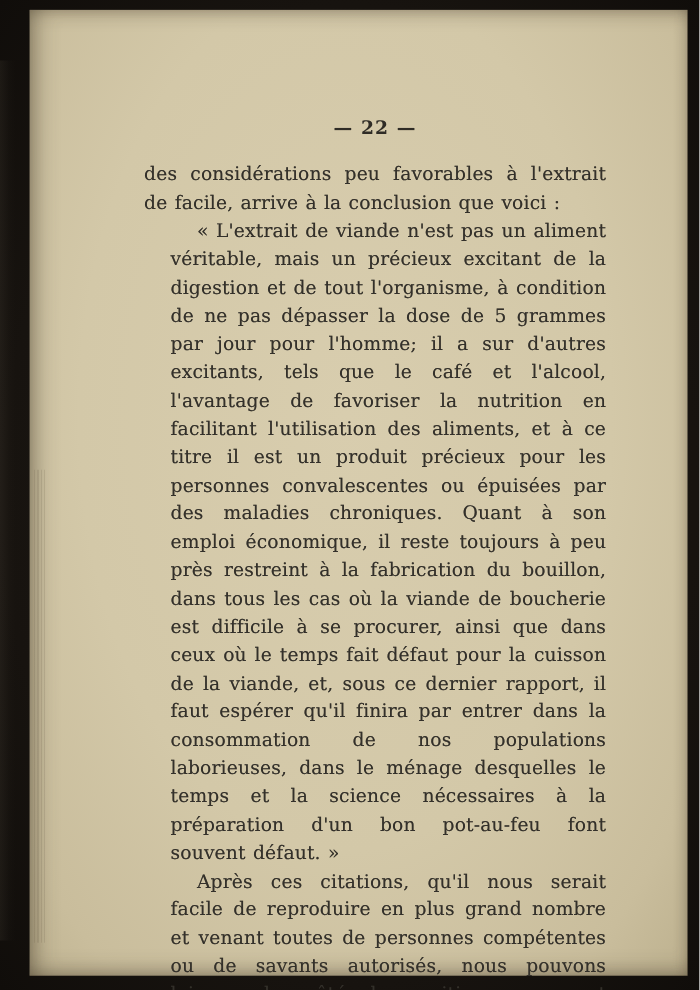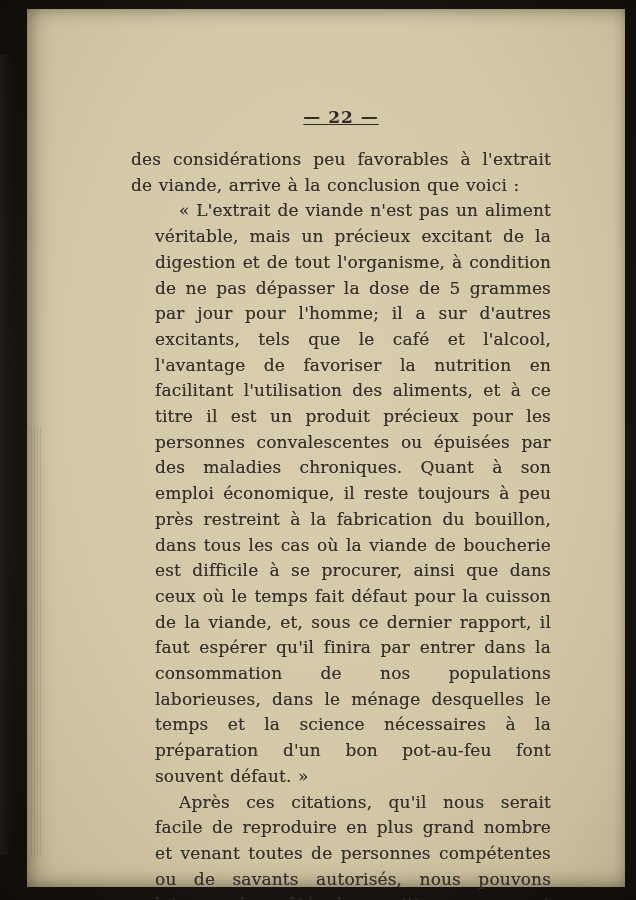--- a/index.html
+++ b/index.html
@@ -67,21 +67,20 @@
     width: 420px;
     color: #33302a;
   }
   .page-number {
     text-align: center;
     font-size: 17px;
     font-weight: 600;
     letter-spacing: 1px;
     margin: 0 0 20px 0;
     color: #2f2c26;
-    text-decoration: underline;
   }
   .body-text p {
     margin: 0;
     font-size: 17px;
     line-height: 25.7px;
     text-align: justify;
     letter-spacing: 0.15px;
     word-spacing: 1px;
     color: #33302a;
     text-shadow: 0 0 0.4px rgba(51,48,42,0.55);
@@ -94,19 +93,19 @@
 </head>
 <body>
 
 <div class="scan">
   <div class="edge-artifact"></div>
   <div class="paper">
     <div class="page-edges"></div>
     <div class="content">
       <div class="page-number">— 22 —</div>
       <div class="body-text">
-        <p>des considérations peu favorables à l'extrait de viande, arrive à la conclusion que voici :</p>
+        <p>des considérations peu favorables à l'extrait de facile, arrive à la conclusion que voici :</p>
         <p class="indent">« L'extrait de viande n'est pas un aliment véritable, mais un précieux excitant de la digestion et de tout l'organisme, à condition de ne pas dépasser la dose de 5 grammes par jour pour l'homme; il a sur d'autres excitants, tels que le café et l'alcool, l'avantage de favoriser la nutrition en facilitant l'utilisation des aliments, et à ce titre il est un produit précieux pour les personnes convalescentes ou épuisées par des maladies chroniques. Quant à son emploi économique, il reste toujours à peu près restreint à la fabrication du bouillon, dans tous les cas où la viande de boucherie est difficile à se procurer, ainsi que dans ceux où le temps fait défaut pour la cuisson de la viande, et, sous ce dernier rapport, il faut espérer qu'il finira par entrer dans la consommation de nos populations laborieuses, dans le ménage desquelles le temps et la science nécessaires à la préparation d'un bon pot-au-feu font souvent défaut. »</p>
         <p class="indent">Après ces citations, qu'il nous serait facile de reproduire en plus grand nombre et venant toutes de personnes compétentes ou de savants autorisés, nous pouvons laisser de côté les critiques souvent exagérées qui ont été faites en cherchant à s'appuyer sur des théories scientifiques. En restituant à l'extrait de viande son but bien défini et le rôle exact qu'il est appelé à remplir dans l'alimentation normale et complète, on ne diminue en rien sa valeur. Pour peu qu'on y réfléchisse, on reconnaît que ses usages sont nom-</p>
       </div>
     </div>
   </div>
 </div>
 
 </body></html>

